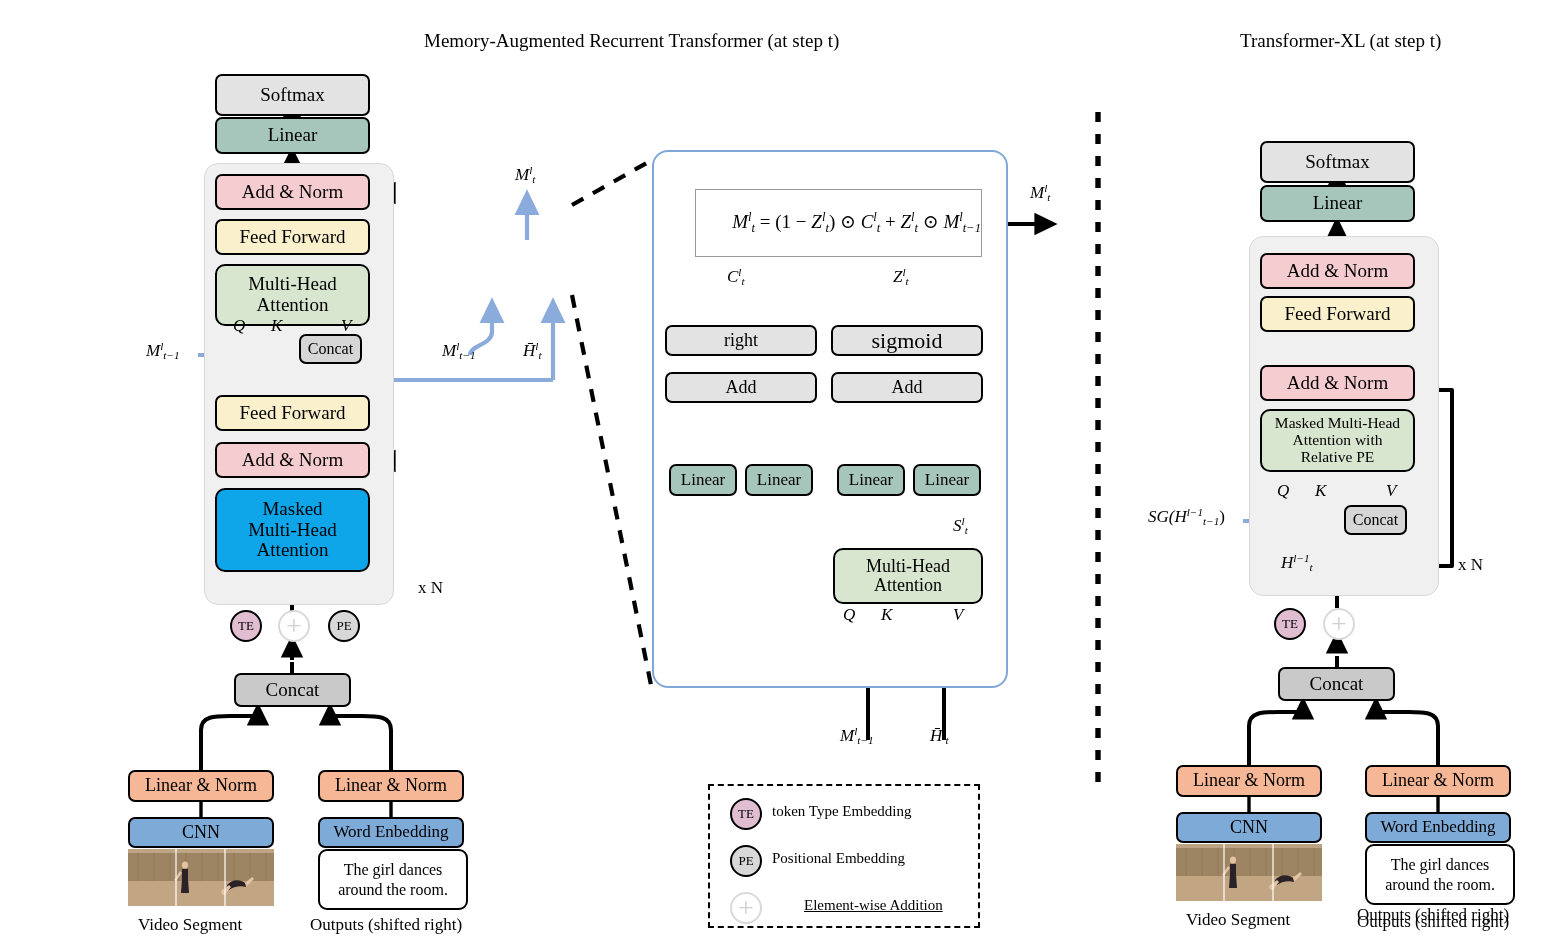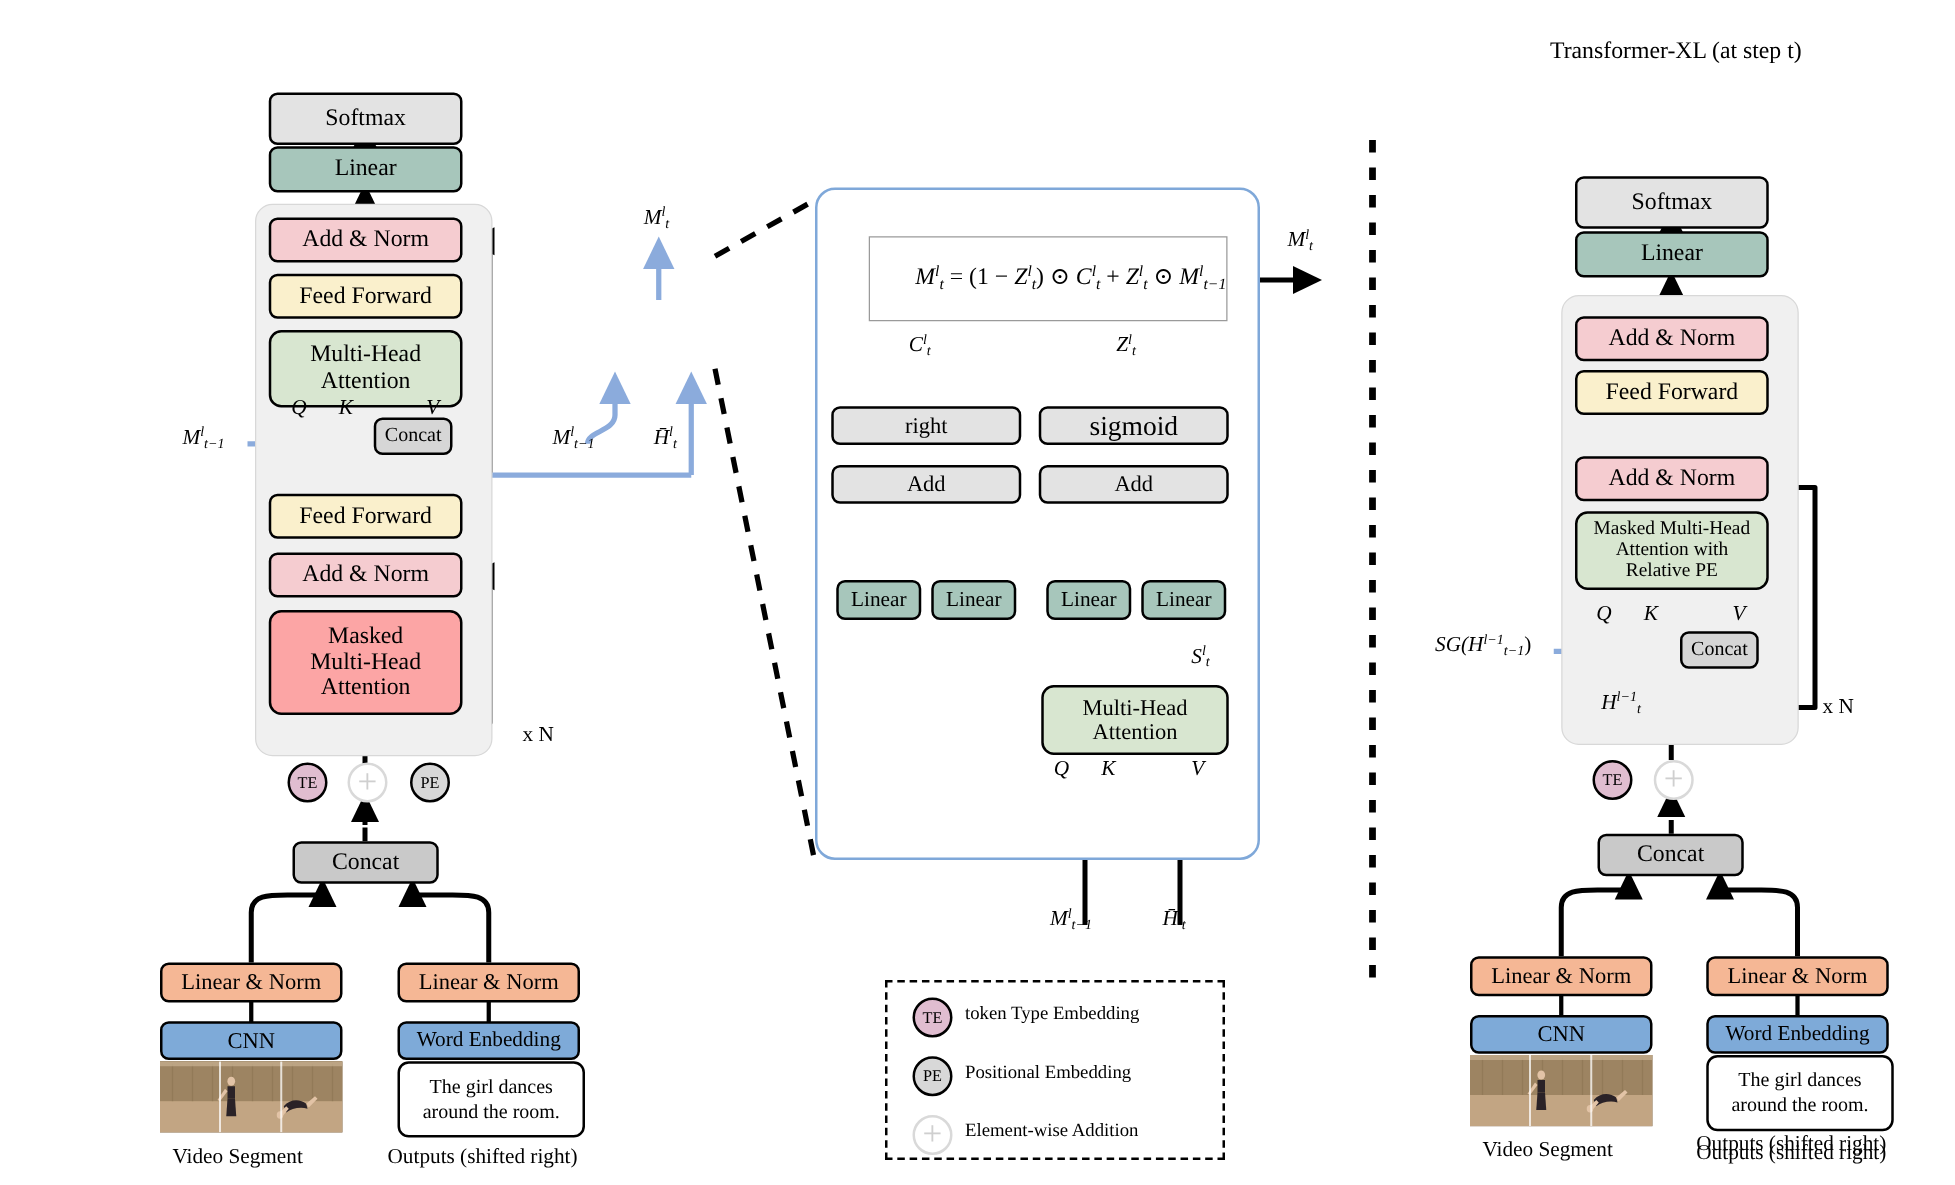--- a/index.html
+++ b/index.html
@@ -182,34 +182,35 @@
   </svg>
 
   <svg class="layer">
     <g fill="none" stroke="#000">
       <path d="M572,205 L652,160" stroke-width="4.2" stroke-dasharray="13 11"></path>
       <path d="M572,295 L652,690" stroke-width="4.2" stroke-dasharray="13 11"></path>
       <path d="M1098,112 L1098,790" stroke-width="5.4" stroke-dasharray="10 12"></path>
     </g>
   </svg>
 
+  <div class="title" style="left:424px;top:30px;">Memory-Augmented Recurrent Transformer (at step t)</div>
   <div class="title" style="left:1240px;top:30px;">Transformer-XL (at step t)</div>
 
   <div class="stack" style="left:204px;top:163px;width:188px;height:440px;"></div>
 
   <div class="node r6" style="left:215px;top:74px;width:155px;height:42px;background:#e3e3e3;font-size:19px;">Softmax</div>
   <div class="node r6" style="left:215px;top:117px;width:155px;height:37px;background:#a7c6bb;font-size:19px;">Linear</div>
   <div class="node r6" style="left:215px;top:174px;width:155px;height:36px;background:#f5ccd0;font-size:19px;">Add &amp; Norm</div>
   <div class="node r6" style="left:215px;top:219px;width:155px;height:36px;background:#faf0cc;font-size:19px;">Feed Forward</div>
   <div class="node r9" style="left:215px;top:264px;width:155px;height:62px;background:#d8e6d0;font-size:19px;white-space:pre-line;">Multi-Head
 Attention</div>
   <div class="node r6" style="left:299px;top:334px;width:63px;height:30px;background:#d6d6d6;font-size:16px;">Concat</div>
   <div class="node r6" style="left:215px;top:395px;width:155px;height:36px;background:#faf0cc;font-size:19px;">Feed Forward</div>
   <div class="node r6" style="left:215px;top:442px;width:155px;height:36px;background:#f5ccd0;font-size:19px;">Add &amp; Norm</div>
-  <div class="node r9" style="left:215px;top:488px;width:155px;height:84px;background:#fca5a5;font-size:19px;white-space:pre-line;">Masked
+  <div class="node r9" style="left:215px;top:488px;width:155px;height:84px;background:#0ea5e9;font-size:19px;white-space:pre-line;">Masked
 Multi-Head
 Attention</div>
   <div class="node r6" style="left:234px;top:673px;width:117px;height:34px;background:#c9c9c9;font-size:19px;">Concat</div>
 
   <div class="lbl mi" style="left:233px;top:316px;">Q</div>
   <div class="lbl mi" style="left:271px;top:316px;">K</div>
   <div class="lbl mi" style="left:341px;top:316px;">V</div>
   <div class="lbl" style="left:418px;top:578px;font-size:17px;">x N</div>
 
   <div class="lbl" style="left:146px;top:340px;">
@@ -396,15 +397,15 @@
     <span style="top:0px;">Outputs (shifted right)</span>
     <span style="top:7px;">Outputs (shifted right)</span>
   </div>
 
   <div class="legend" style="left:708px;top:784px;width:268px;height:140px;"></div>
   <div class="circ" style="left:730px;top:798px;width:28px;height:28px;background:#e0bdd0;">TE</div>
   <div class="lbl-sm" style="left:772px;top:803px;">token Type Embedding</div>
   <div class="circ" style="left:730px;top:845px;width:28px;height:28px;background:#d8d8d8;">PE</div>
   <div class="lbl-sm" style="left:772px;top:850px;">Positional Embedding</div>
   <div class="circ-plus" style="left:730px;top:892px;width:28px;height:28px;">+</div>
-  <div class="lbl-sm" style="left:772px;top:897px;">Element-wise Addition</div>
+  <div class="lbl-sm" style="left:804px;top:897px;text-decoration:underline;">Element-wise Addition</div>
 
 </div>
 
 </body></html>

